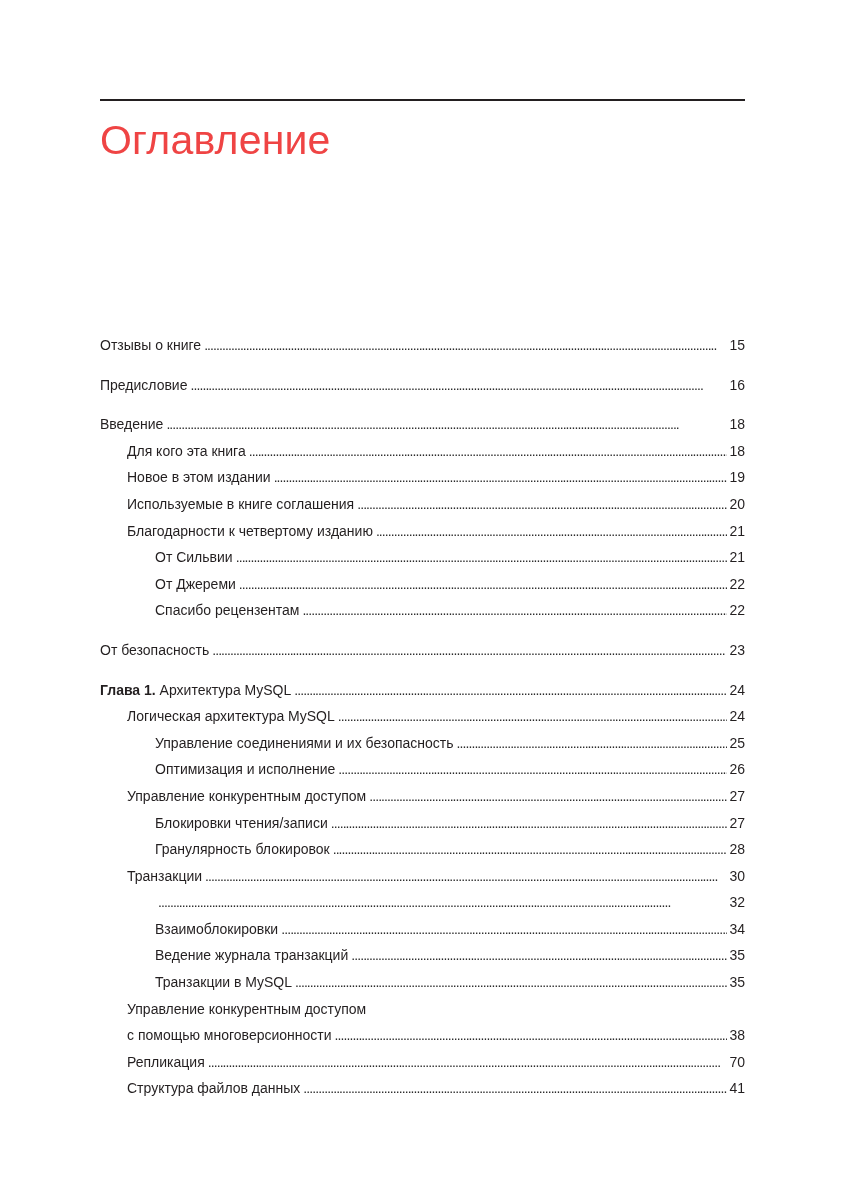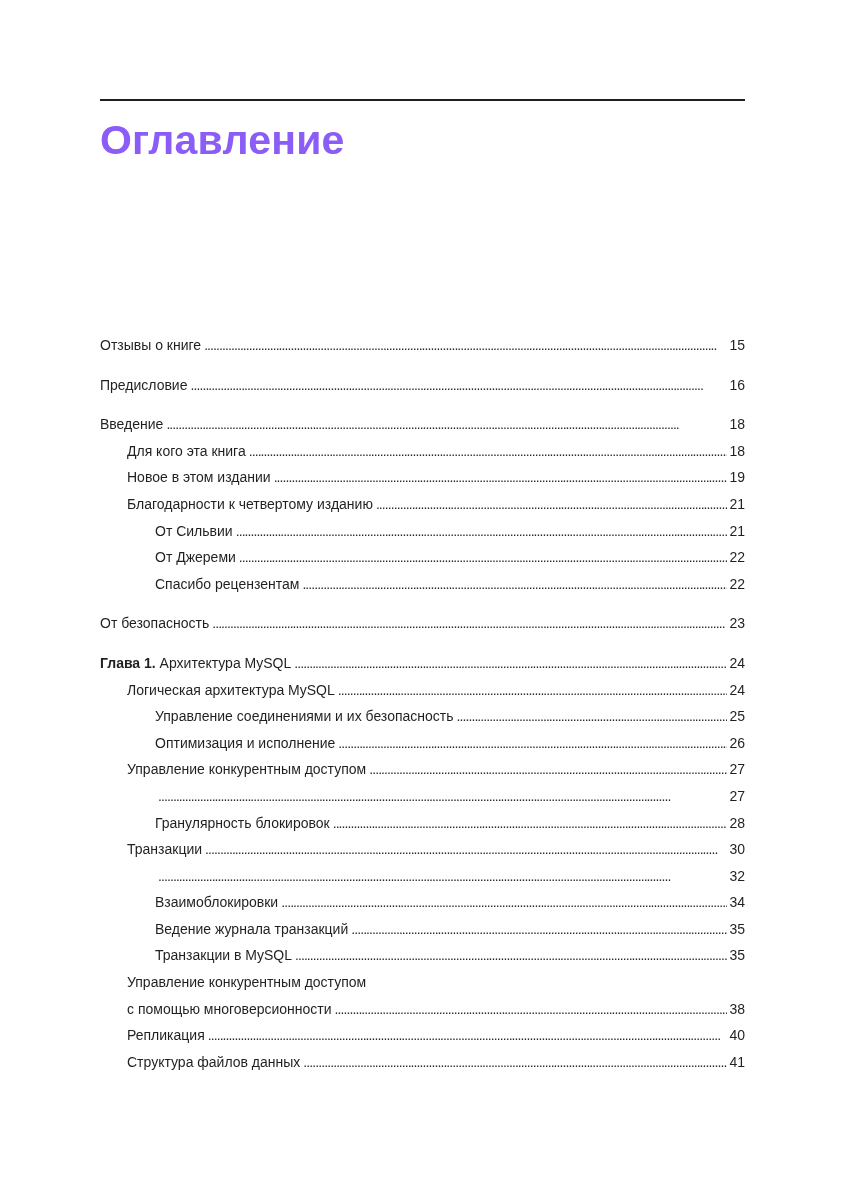--- a/index.html
+++ b/index.html
@@ -30,23 +30,23 @@
   .title-rule {
     width: 100%;
     height: 2px;
     background: #231f20;
   }
 
   .page-title {
     margin-top: 16px;
     font-size: 41px;
     line-height: 46px;
-    font-weight: 700;
+    font-weight: 400;
     letter-spacing: 0.2px;
-    color: #8b5cf6;
+    color: #ef4444;
   }
 
   .toc-list {
     margin-top: 169px;
   }
 
   .toc-row {
     display: flex;
     align-items: baseline;
     font-size: 14px;
@@ -110,20 +110,25 @@
           <span class="toc-label">Для кого эта книга</span>
           <span class="dots"></span>
           <span class="page-num">18</span>
         </div>
         <div class="toc-row level-1">
           <span class="toc-label">Новое в этом издании</span>
           <span class="dots"></span>
           <span class="page-num">19</span>
         </div>
         <div class="toc-row level-1">
+          <span class="toc-label">Используемые в книге соглашения</span>
+          <span class="dots"></span>
+          <span class="page-num">20</span>
+        </div>
+        <div class="toc-row level-1">
           <span class="toc-label">Благодарности к четвертому изданию</span>
           <span class="dots"></span>
           <span class="page-num">21</span>
         </div>
         <div class="toc-row level-2">
           <span class="toc-label">От Сильвии</span>
           <span class="dots"></span>
           <span class="page-num">21</span>
         </div>
         <div class="toc-row level-2">
@@ -160,20 +165,21 @@
           <span class="toc-label">Оптимизация и исполнение</span>
           <span class="dots"></span>
           <span class="page-num">26</span>
         </div>
         <div class="toc-row level-1">
           <span class="toc-label">Управление конкурентным доступом</span>
           <span class="dots"></span>
           <span class="page-num">27</span>
         </div>
         <div class="toc-row level-2">
+          <span class="toc-label">Блокировки чтения/записи</span>
           <span class="dots"></span>
           <span class="page-num">27</span>
         </div>
         <div class="toc-row level-2">
           <span class="toc-label">Гранулярность блокировок</span>
           <span class="dots"></span>
           <span class="page-num">28</span>
         </div>
         <div class="toc-row level-1">
           <span class="toc-label">Транзакции</span>
@@ -203,21 +209,21 @@
           <span class="toc-label">Управление конкурентным доступом</span>
         </div>
         <div class="toc-row level-1">
           <span class="toc-label">с помощью многоверсионности</span>
           <span class="dots"></span>
           <span class="page-num">38</span>
         </div>
         <div class="toc-row level-1">
           <span class="toc-label">Репликация</span>
           <span class="dots"></span>
-          <span class="page-num">40</span>
+          <span class="page-num">70</span>
         </div>
         <div class="toc-row level-1">
           <span class="toc-label">Структура файлов данных</span>
           <span class="dots"></span>
           <span class="page-num">41</span>
         </div>
       </div>
   </div>
 </div>
 

